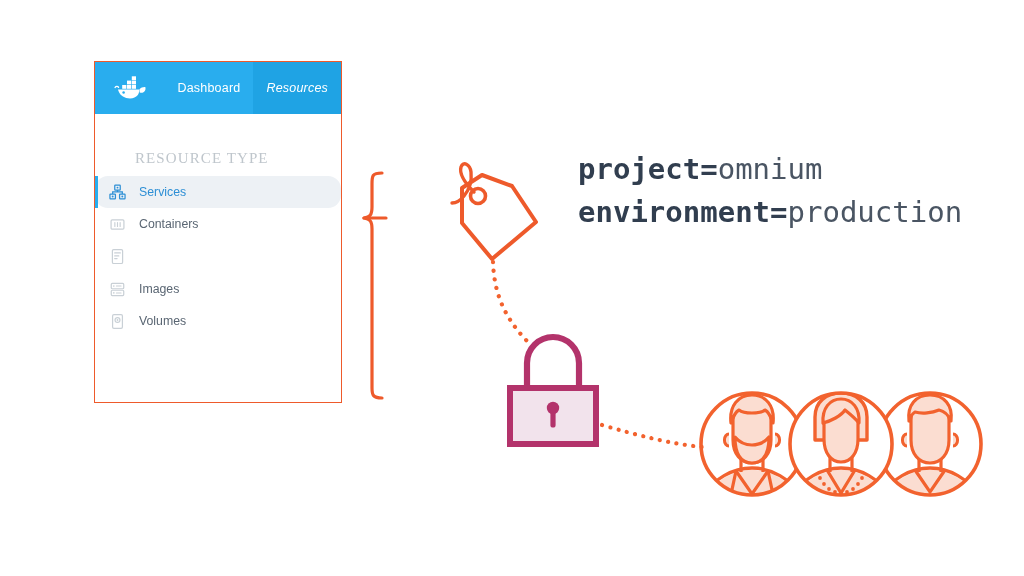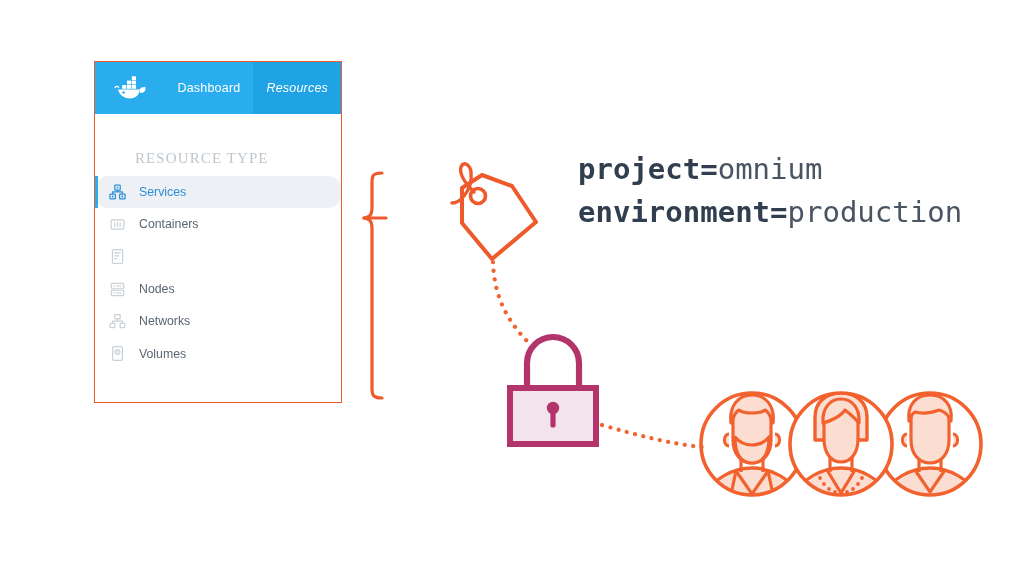--- a/index.html
+++ b/index.html
@@ -226,36 +226,23 @@
             <rect x="2.4" y="9.8" width="13.2" height="5.6" rx="1.0" fill="none" stroke="#C9D0D6" stroke-width="1.3"></rect>
             <g fill="#C9D0D6">
               <circle cx="5.1" cy="5.4" r="0.85"></circle>
               <circle cx="5.1" cy="12.6" r="0.85"></circle>
             </g>
             <g stroke="#C9D0D6" stroke-width="1.1" stroke-linecap="round">
               <path d="M7.8 5.4 h5.0 M7.8 12.6 h5.0"></path>
             </g>
           </svg>
         </span>
-        <span class="res-label">Nodes</span>
+        <span class="res-label">Images</span>
       </div>
 
-      <div class="res-item">
-        <span class="res-icon">
-          <svg width="17" height="17" viewBox="0 0 18 18">
-            <g fill="none" stroke="#C9D0D6" stroke-width="1.3">
-              <rect x="6.2" y="1.6" width="5.6" height="4.6" rx="0.6"></rect>
-              <rect x="1.2" y="11.0" width="5.0" height="4.4" rx="0.6"></rect>
-              <rect x="11.8" y="11.0" width="5.0" height="4.4" rx="0.6"></rect>
-              <path d="M9 6.2 v2.4 M3.7 11.0 v-2.4 H14.3 v2.4"></path>
-            </g>
-          </svg>
-        </span>
-        <span class="res-label">Networks</span>
-      </div>
 
       <div class="res-item">
         <span class="res-icon">
           <svg width="17" height="17" viewBox="0 0 18 18">
             <rect x="3.8" y="1.8" width="10.4" height="14.4" rx="1.4" fill="none" stroke="#C9D0D6" stroke-width="1.3"></rect>
             <circle cx="9" cy="7.4" r="2.6" fill="none" stroke="#C9D0D6" stroke-width="1.3"></circle>
             <circle cx="9" cy="7.4" r="0.95" fill="#C9D0D6"></circle>
           </svg>
         </span>
         <span class="res-label">Volumes</span>

